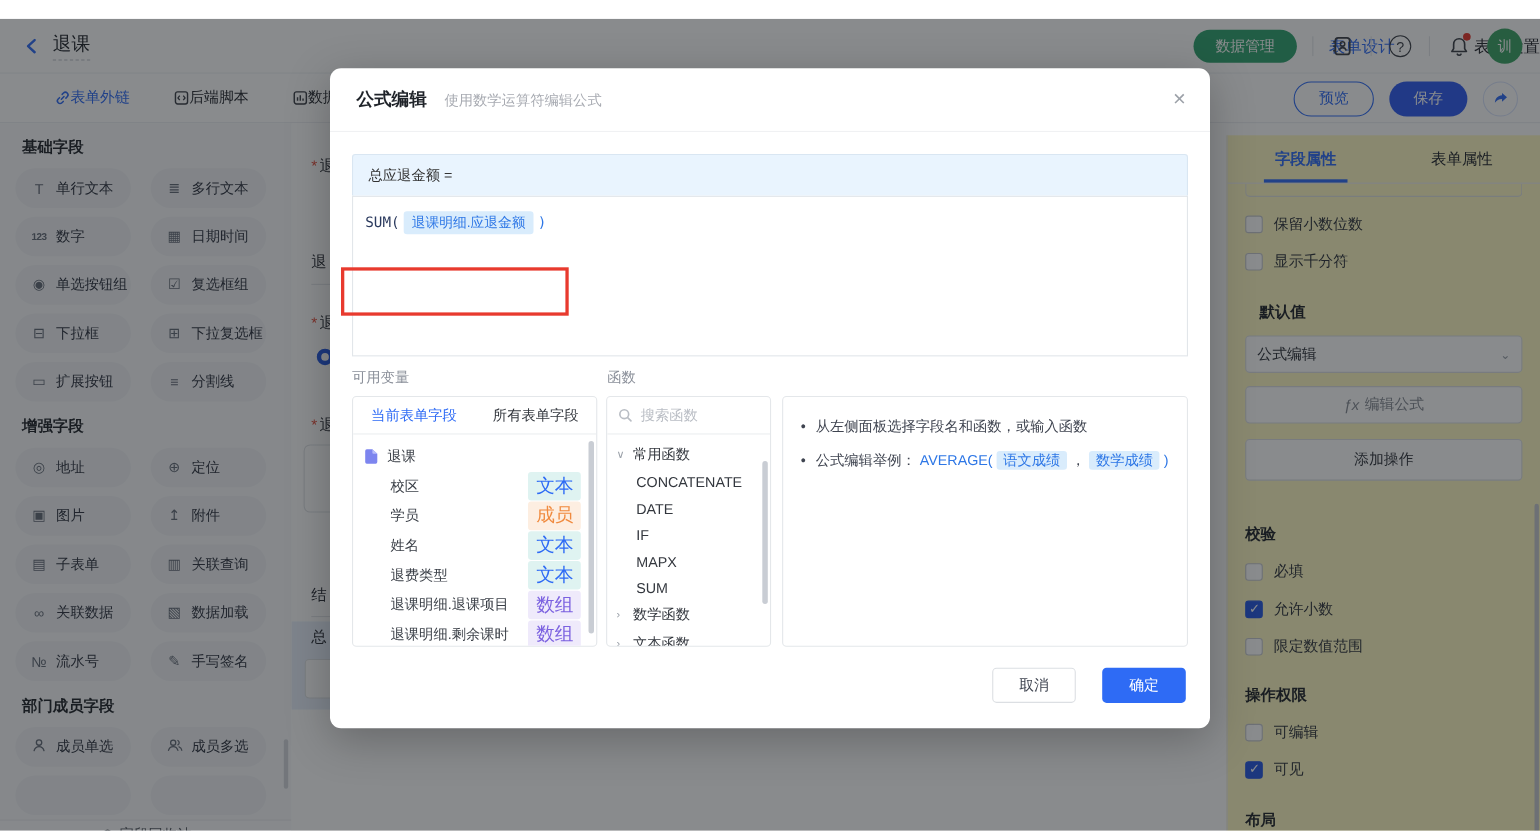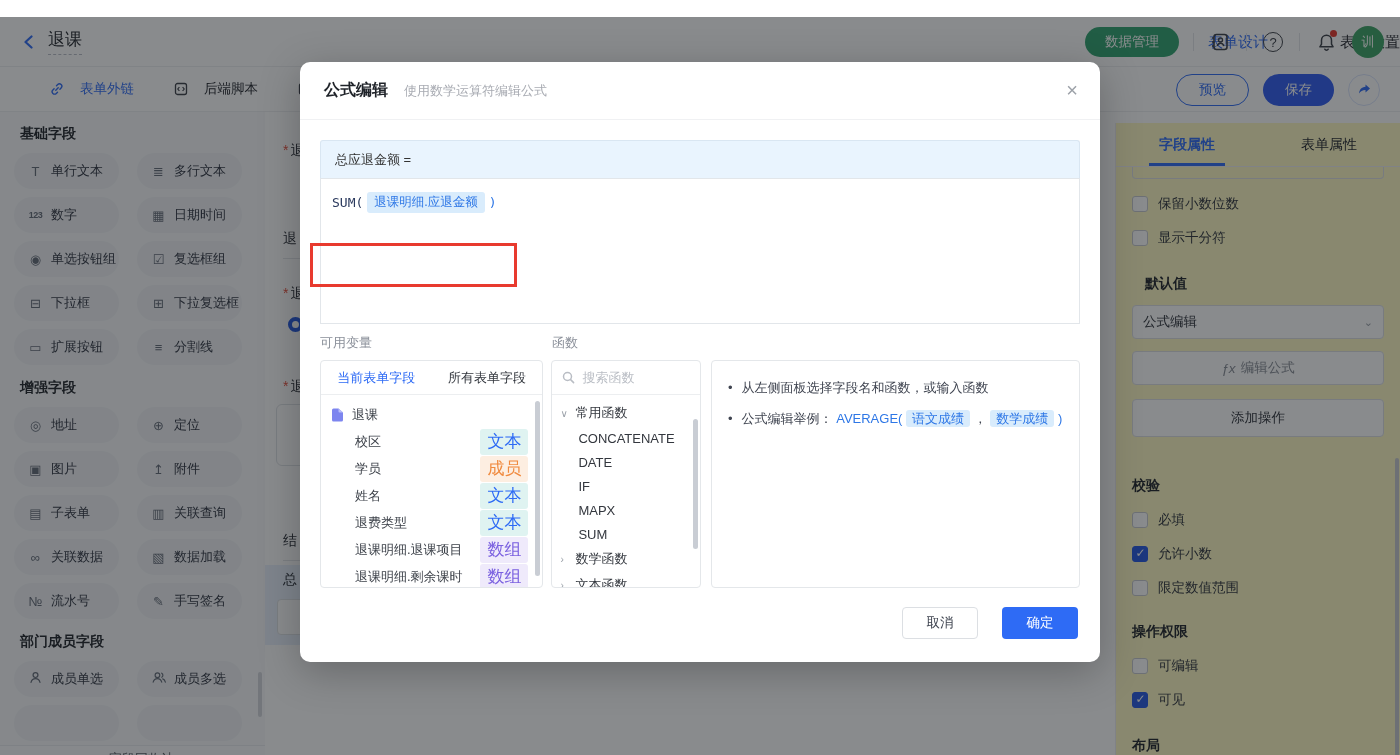--- a/index.html
+++ b/index.html
@@ -18,21 +18,21 @@
   .pill-green { background:#2fa36e; color:#fff; font-size:13.5px; height:30px; padding:0 20px; border-radius:15px; display:flex; align-items:center; cursor:pointer; }
   .vdiv { width:1px; height:18px; background:#e2e4e8; }
   .tb-icon { width:24px; height:24px; display:flex; align-items:center; justify-content:center; color:#3a3e46; position:relative; cursor:pointer; }
   .q-circle { width:20px; height:20px; border-radius:50%; border:1.6px solid #3a3e46; font-size:13px; display:flex; align-items:center; justify-content:center; }
   .bell-dot { position:absolute; right:1px; top:0; width:7px; height:7px; border-radius:50%; background:#e5352b; }
   .avatar { width:32px; height:32px; border-radius:50%; background:#3ba364; color:#fff; font-size:13px; display:flex; align-items:center; justify-content:center; cursor:pointer; }
 
   
   .subbar { position:absolute; left:0; top:50px; width:1400px; height:45px; background:#fff; border-bottom:1px solid #eceef1; display:flex; align-items:center; z-index:1; }
   .sub-links { display:flex; align-items:center; gap:40px; margin-left:50px; }
-  .sub-link { font-size:13.5px; color:#23262d; display:flex; align-items:center; gap:16px; cursor:pointer; white-space:nowrap; }
+  .sub-link { font-size:13.5px; color:#23262d; display:flex; align-items:center; gap:0; cursor:pointer; white-space:nowrap; }
   .sub-link.active { color:#2e6bf5; }
   .sub-actions { position:absolute; right:20px; top:0; height:45px; display:flex; align-items:center; gap:14px; }
   .btn-preview { height:32px; padding:0 22px; border:1px solid #2e6bf5; color:#2e6bf5; font-size:13.5px; border-radius:16px; background:#fff; display:flex; align-items:center; cursor:pointer; }
   .btn-save { height:32px; padding:0 22px; border:none; color:#fff; font-size:13.5px; border-radius:16px; background:#2e5bf0; display:flex; align-items:center; cursor:pointer; }
   .btn-share { width:32px; height:32px; border-radius:50%; background:#fff; border:1px solid #d9e3fb; display:flex; align-items:center; justify-content:center; cursor:pointer; }
 
   
   .sidebar { position:absolute; left:0; top:95px; width:265px; bottom:0; background:#f8f9fb; padding:13px 0 0 14px; z-index:1; overflow:hidden; }
   .sec-title { font-size:14px; font-weight:bold; color:#1f2329; margin:14px 0 10px 6px; }
   .sec-title:first-child { margin-top:0; }

